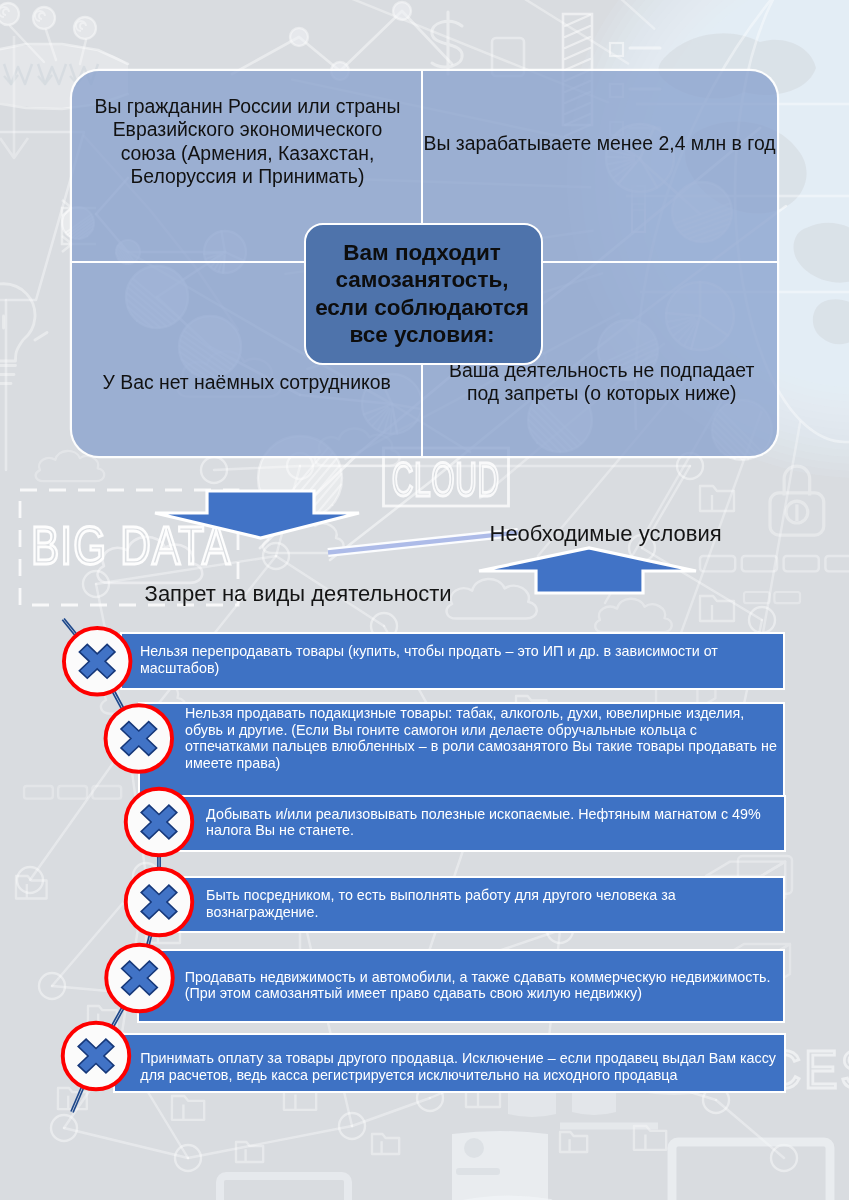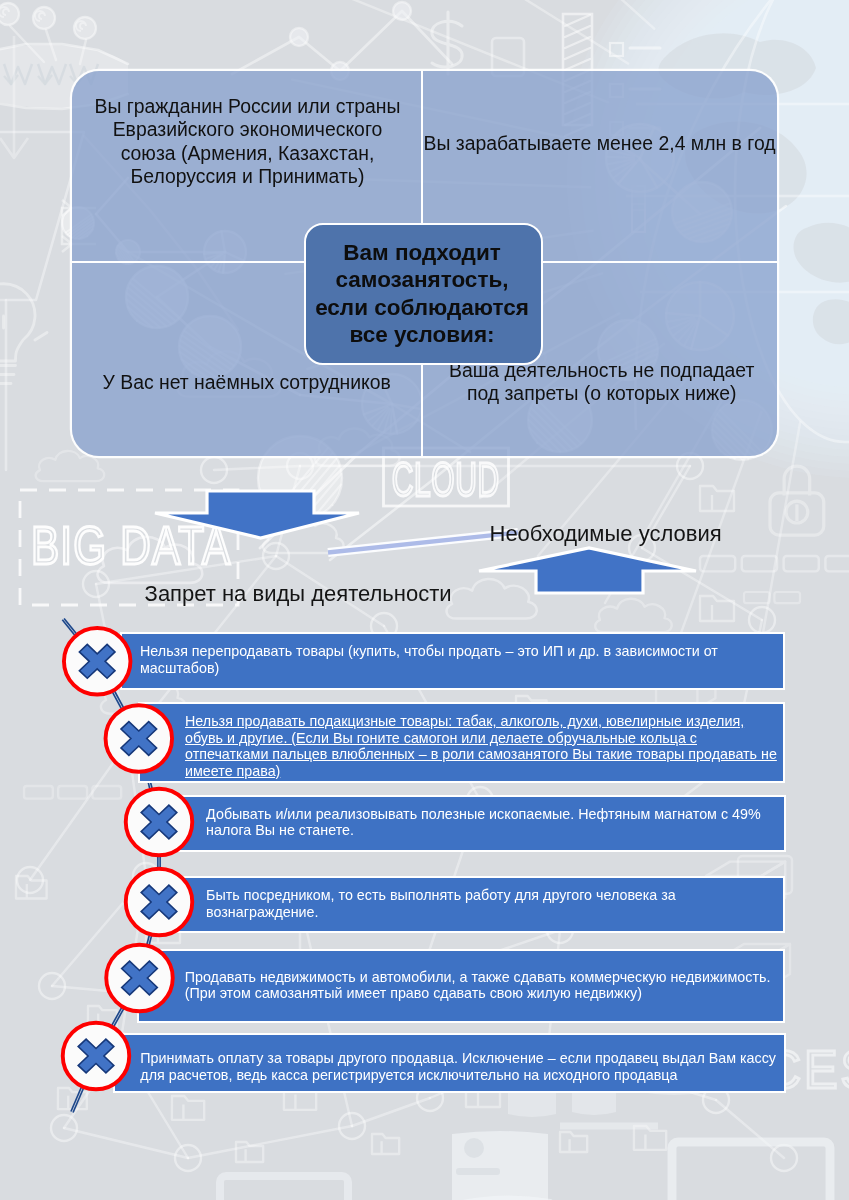--- a/index.html
+++ b/index.html
@@ -611,21 +611,21 @@
       <line x1="139.5" y1="978" x2="96" y2="1056" stroke="#ced6e4" stroke-width="4.4"></line>
       <line x1="140.5043684554775" y1="978.5601285617086" x2="97.00436845547749" y2="1056.5601285617086" stroke="#1d4789" stroke-width="1.6"></line>
       <line x1="138.4956315445225" y1="977.4398714382914" x2="94.99563154452251" y2="1055.4398714382914" stroke="#1d4789" stroke-width="1.6"></line>
       <line x1="96" y1="1056" x2="72" y2="1112" stroke="#ced6e4" stroke-width="4.4"></line>
       <line x1="97.05701678452077" y1="1056.4530071933661" x2="73.05701678452077" y2="1112.4530071933661" stroke="#1d4789" stroke-width="1.6"></line>
       <line x1="94.94298321547923" y1="1055.5469928066339" x2="70.94298321547923" y2="1111.5469928066339" stroke="#1d4789" stroke-width="1.6"></line>
     </svg>
   <div id="list-area">
       <div class="bar" style="left: 121.5px; top: 634px; width: 661.5px; height: 54px; padding-left: 18.5px; padding-top: 9px;"><span>Нельзя перепродавать товары (купить, чтобы продать – это ИП и др. в зависимости от
 масштабов)</span></div>
-      <div class="bar" style="left: 140px; top: 704.1px; width: 643px; height: 77px; padding-left: 45px; padding-top: 9px; text-decoration: underline;"><span>Нельзя продавать подакцизные товары: табак, алкоголь, духи, ювелирные изделия,
+      <div class="bar" style="left: 140px; top: 704.1px; width: 643px; height: 91px; padding-left: 45px; padding-top: 1px;"><span>Нельзя продавать подакцизные товары: табак, алкоголь, духи, ювелирные изделия,
 обувь и другие. (Если Вы гоните самогон или делаете обручальные кольца с
 отпечатками пальцев влюбленных – в роли самозанятого Вы такие товары продавать не
 имеете права)</span></div>
       <div class="bar" style="left: 158px; top: 797px; width: 625.5px; height: 53px; padding-left: 48.1px; padding-top: 8.85px;"><span>Добывать и/или реализовывать полезные ископаемые. Нефтяным магнатом с 49%
 налога Вы не станете.</span></div>
       <div class="bar" style="left: 158px; top: 877.6px; width: 625px; height: 53.8px; padding-left: 48.1px; padding-top: 9.65px;"><span>Быть посредником, то есть выполнять работу для другого человека за
 вознаграждение.</span></div>
       <div class="bar" style="left: 139px; top: 950.7px; width: 644px; height: 70px; padding-left: 45.7px; padding-top: 18.15px;"><span>Продавать недвижимость и автомобили, а также сдавать коммерческую недвижимость.
 (При этом самозанятый имеет право сдавать свою жилую недвижку)</span></div>
       <div class="bar" style="left: 114.5px; top: 1035.3px; width: 669.2px; height: 56px; padding-left: 25.8px; padding-top: 14.85px;"><span>Принимать оплату за товары другого продавца. Исключение – если продавец выдал Вам кассу

